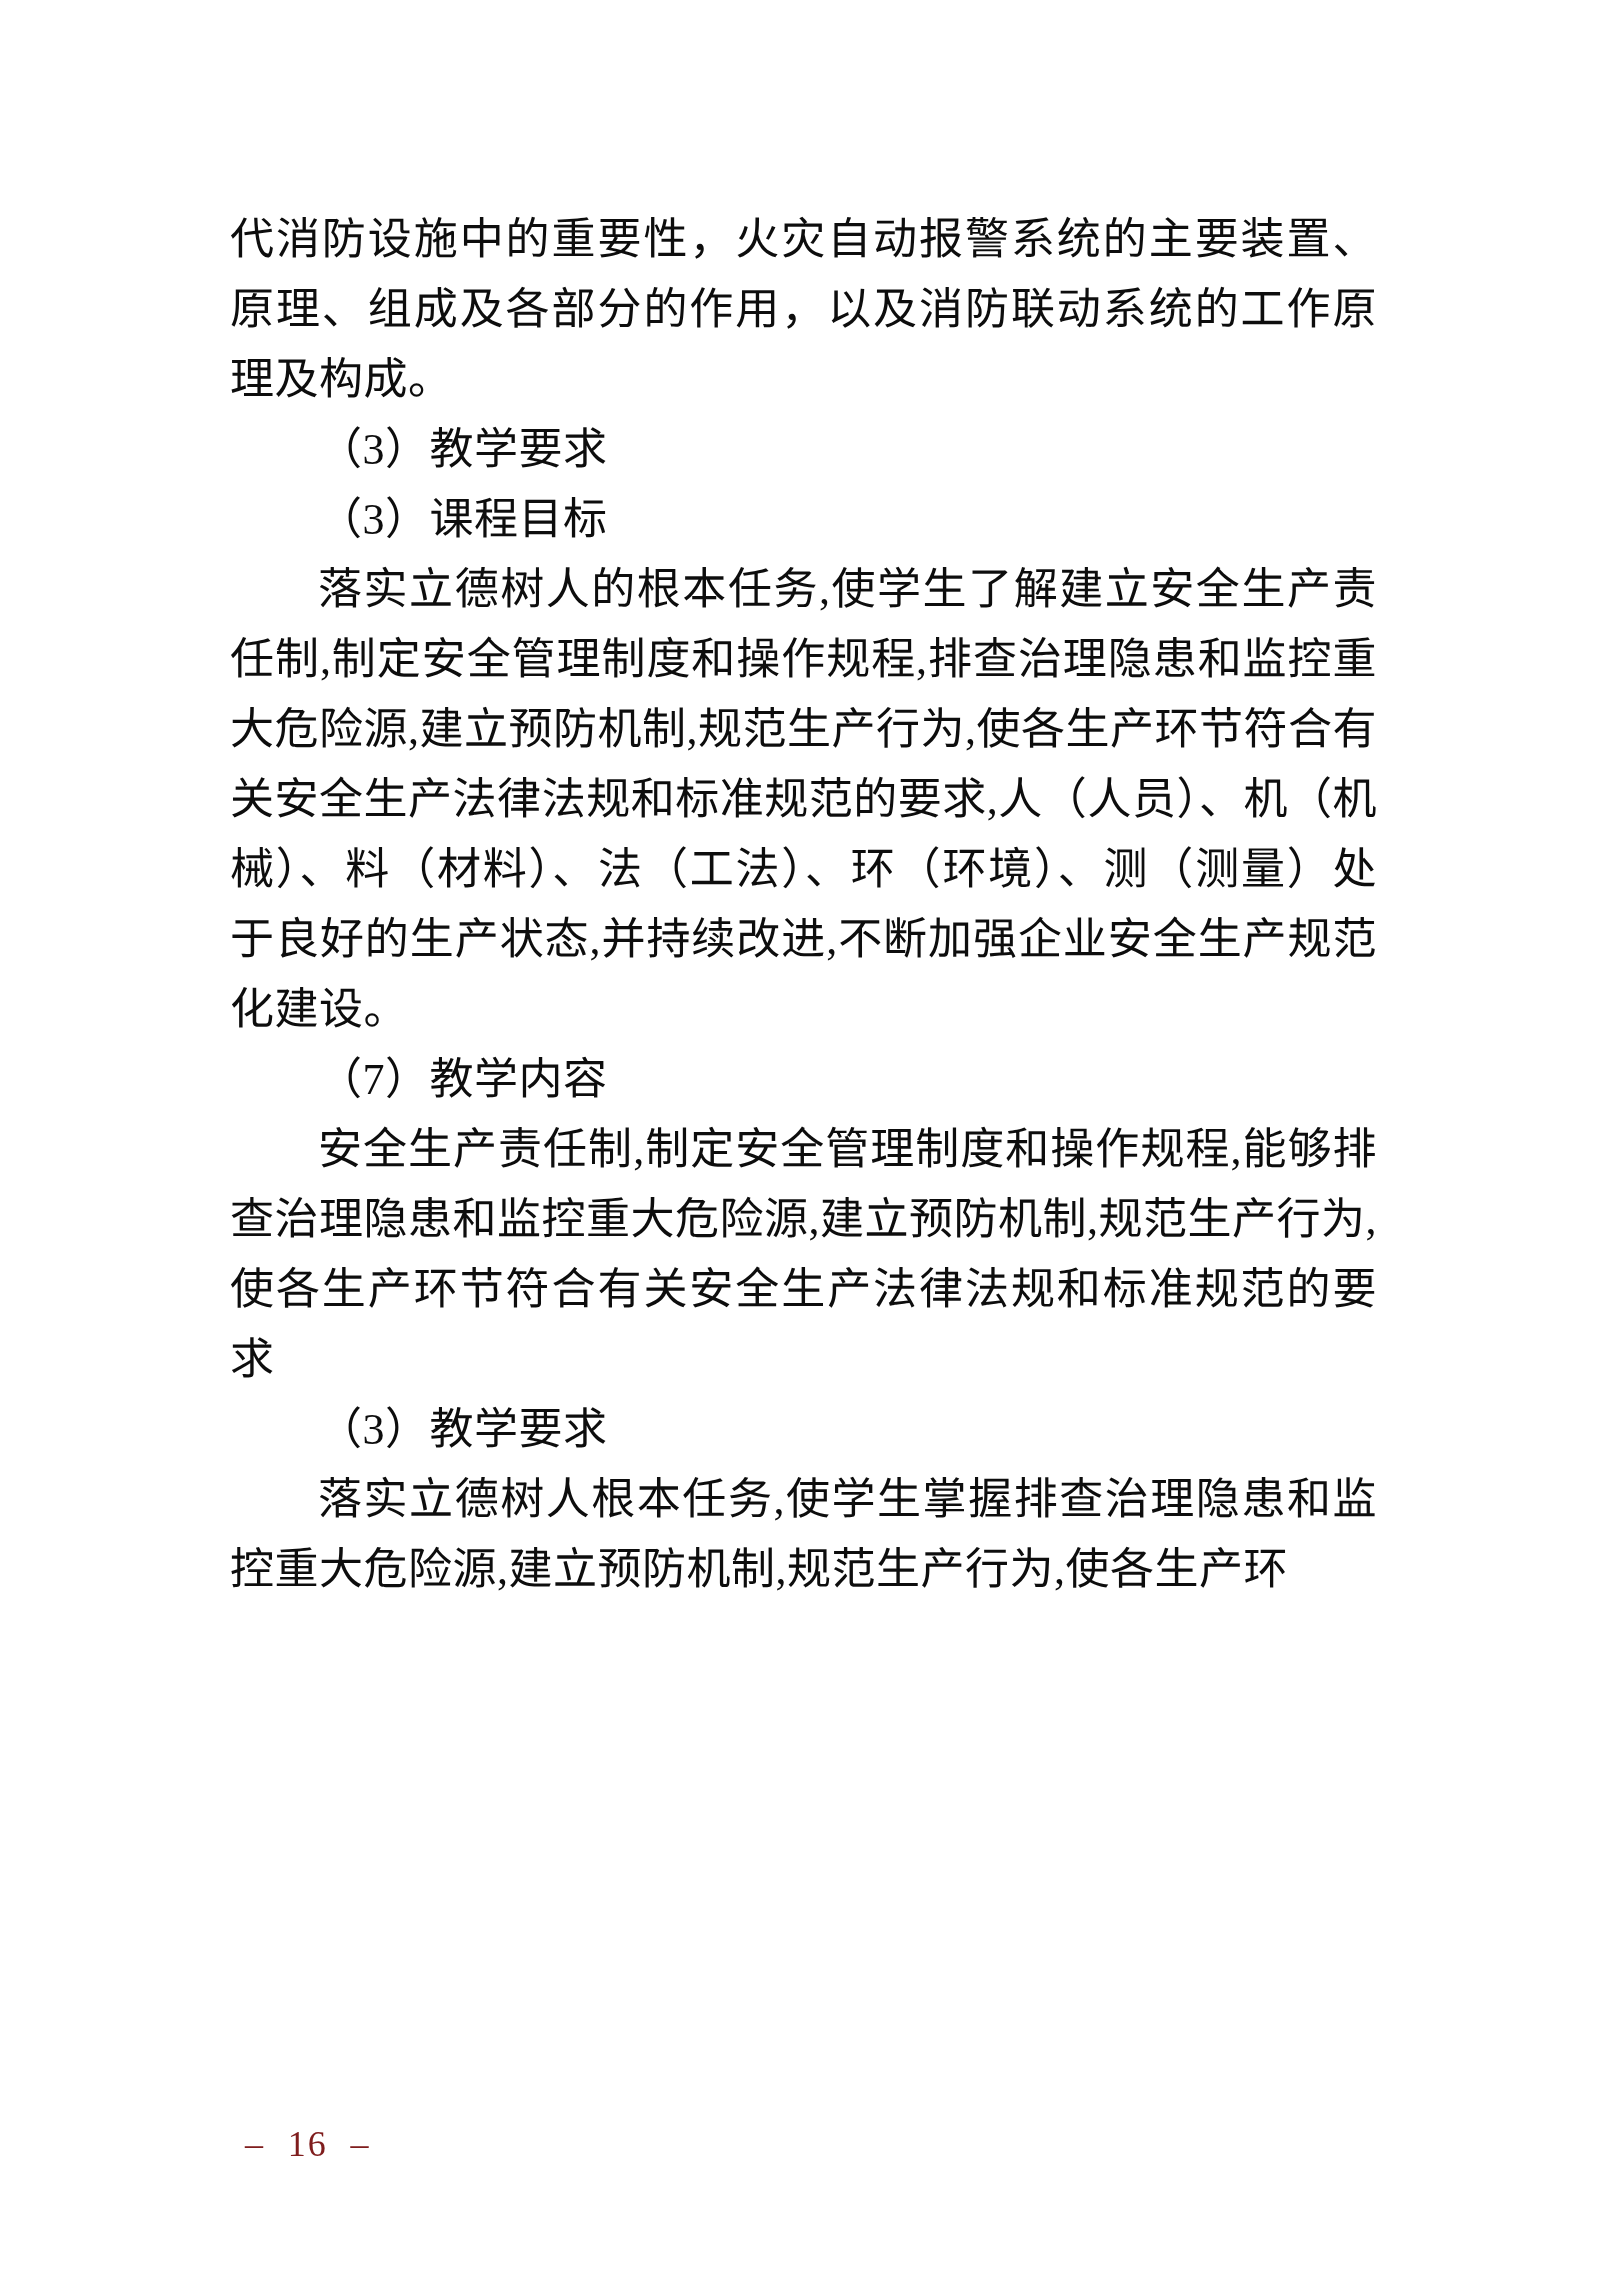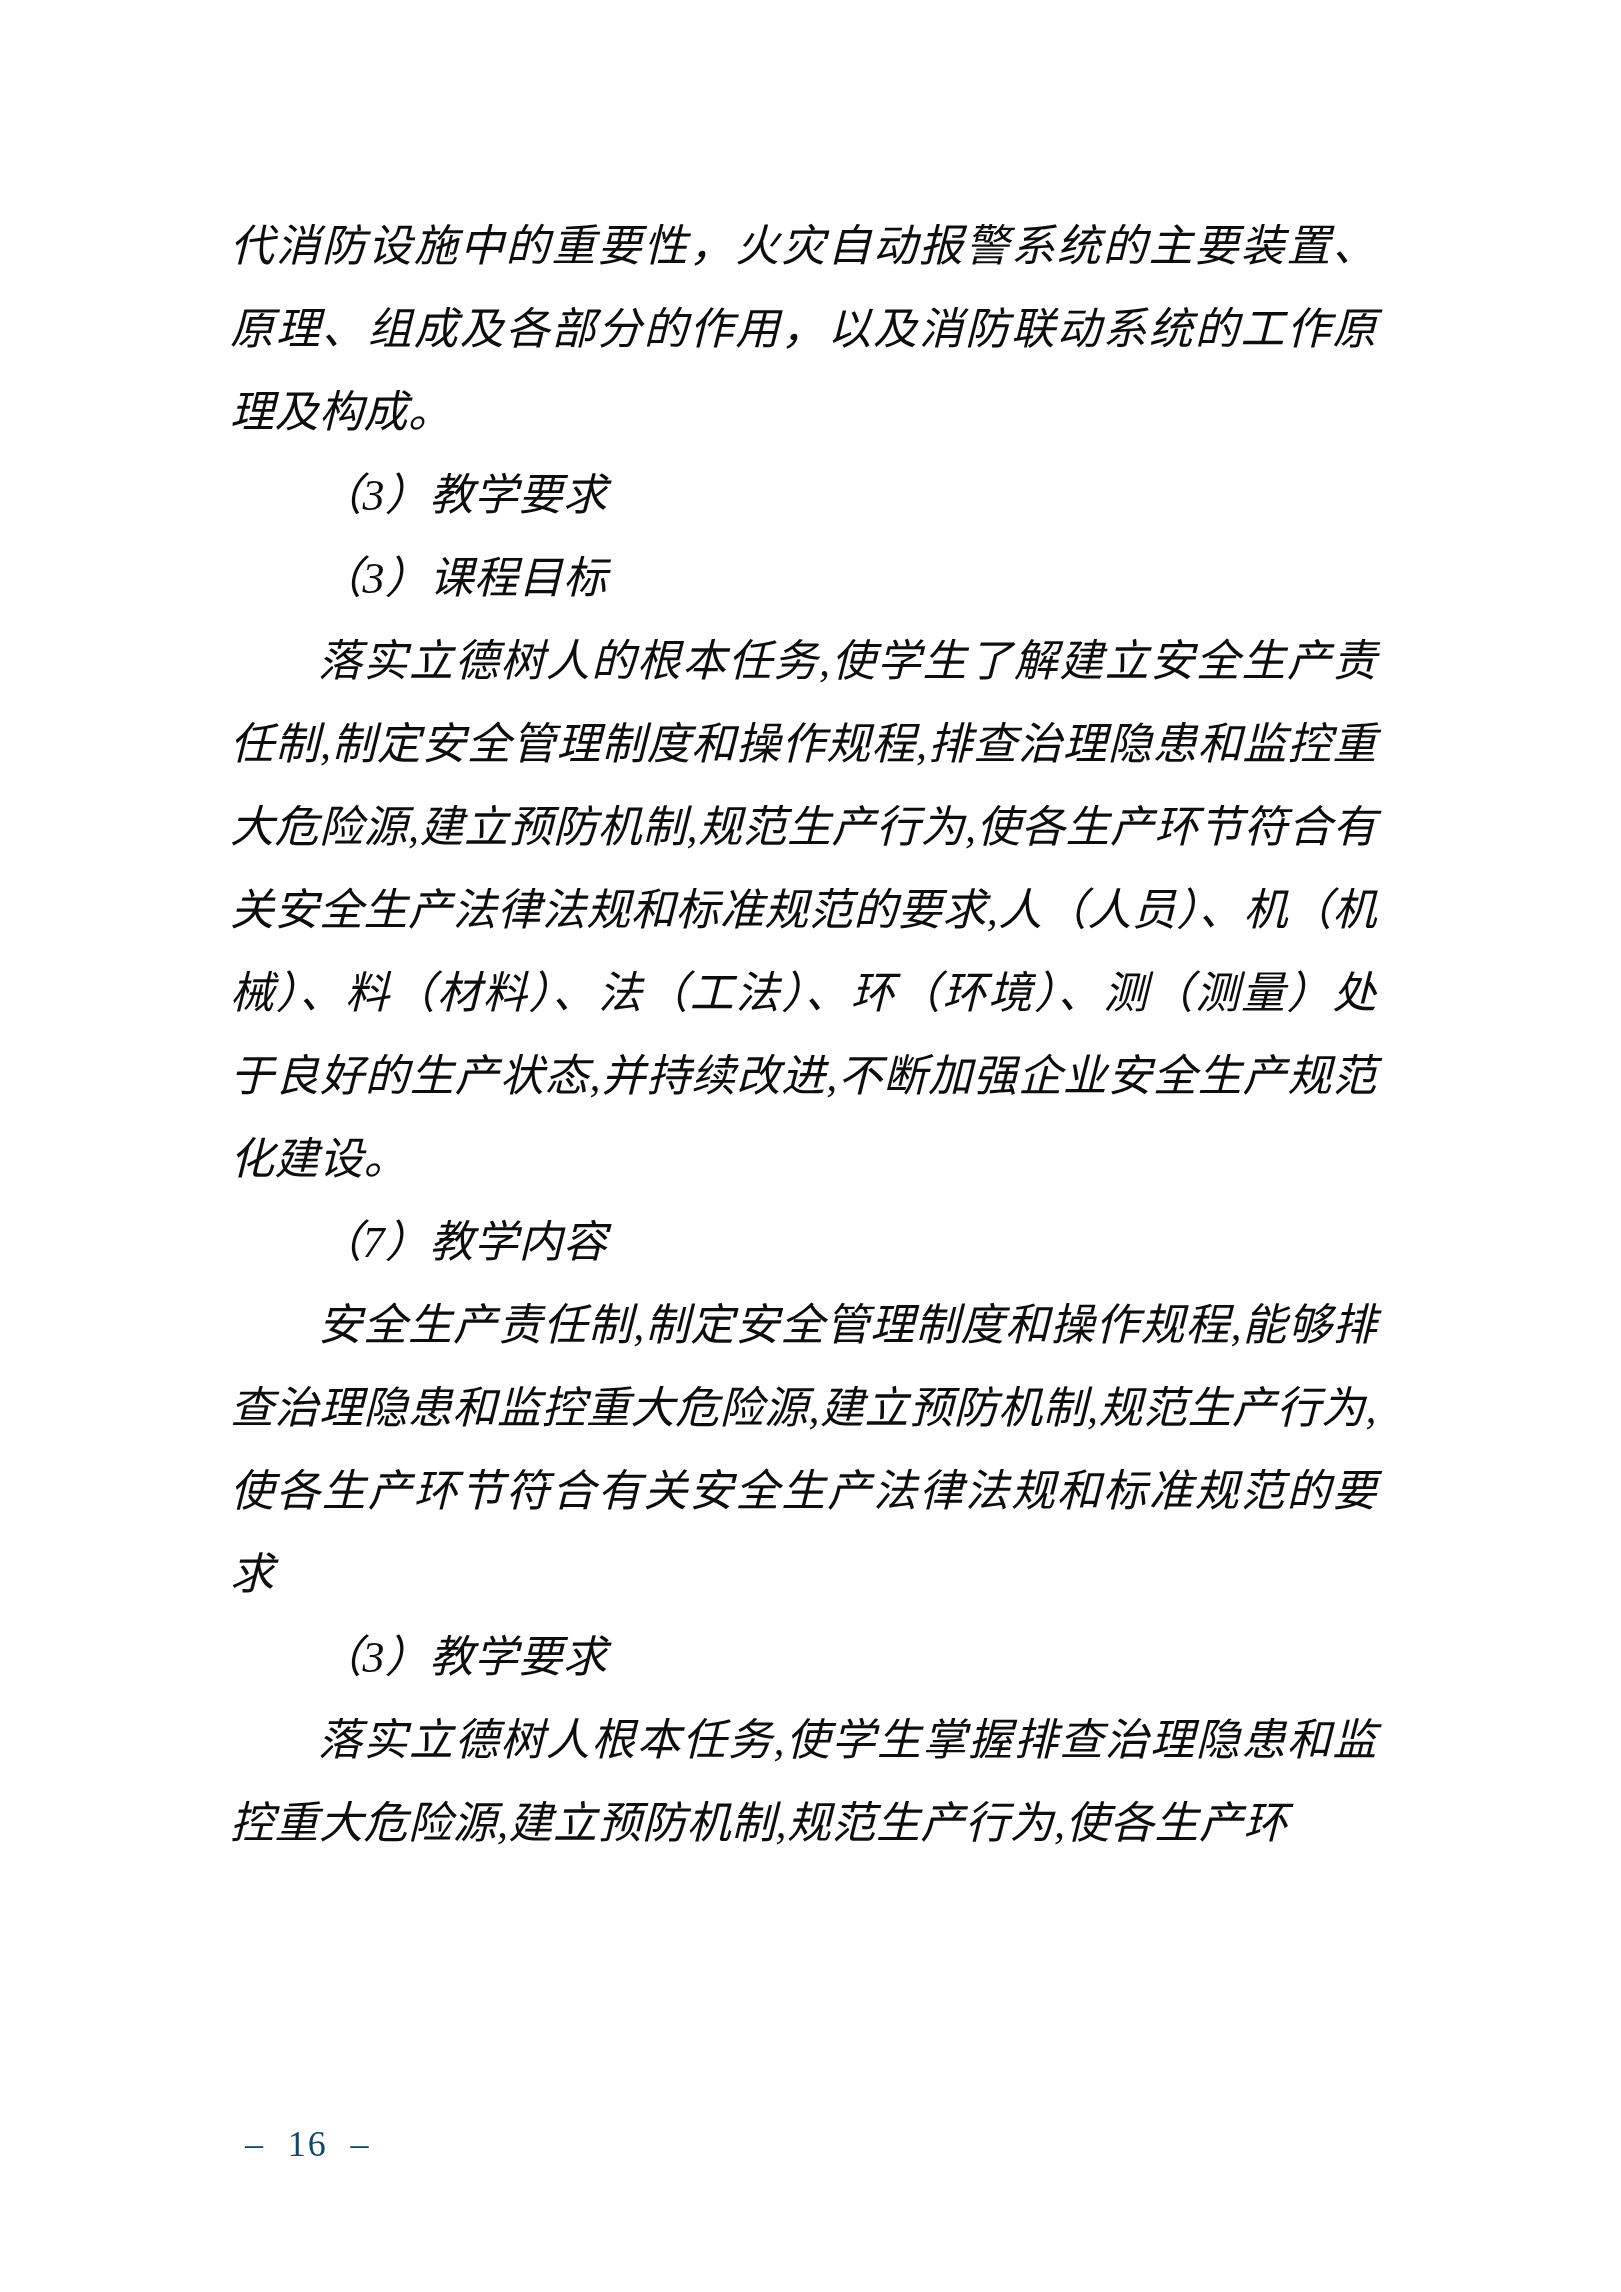--- a/index.html
+++ b/index.html
@@ -15,25 +15,24 @@
     overflow: hidden;
     color: #0d0d0d;
   }
   .text-block {
     position: absolute;
     left: 230px;
     top: 205px;
     width: 1147px;
     font-family: "Liberation Serif", serif;
     font-size: 44px;
-    line-height: 83px;
+    line-height: 70px;
     text-align: justify;
     text-justify: inter-character;
     letter-spacing: 0.5px;
-    font-style: italic;
   }
   .text-block p {
     margin: 0;
     padding: 0;
     text-indent: 2em;
   }
   .text-block p.continuation {
     text-indent: 0;
   }
   .section-heading .bold-part {
@@ -41,21 +40,21 @@
   }
   .page-number {
     position: absolute;
     left: 245px;
     top: 2123px;
     font-family: "Liberation Serif", serif;
     font-size: 36px;
     line-height: 43px;
     letter-spacing: 2px;
     word-spacing: 11.8px;
-    color: #0c4a6e;
+    color: #7f1d1d;
   }
 </style>
 </head>
 <body>
 
 <div class="page">
 
   <main class="text-block">
 
     <p class="continuation">代消防设施中的重要性，火灾自动报警系统的主要装置、原理、组成及各部分的作用，以及消防联动系统的工作原理及构成。</p>

